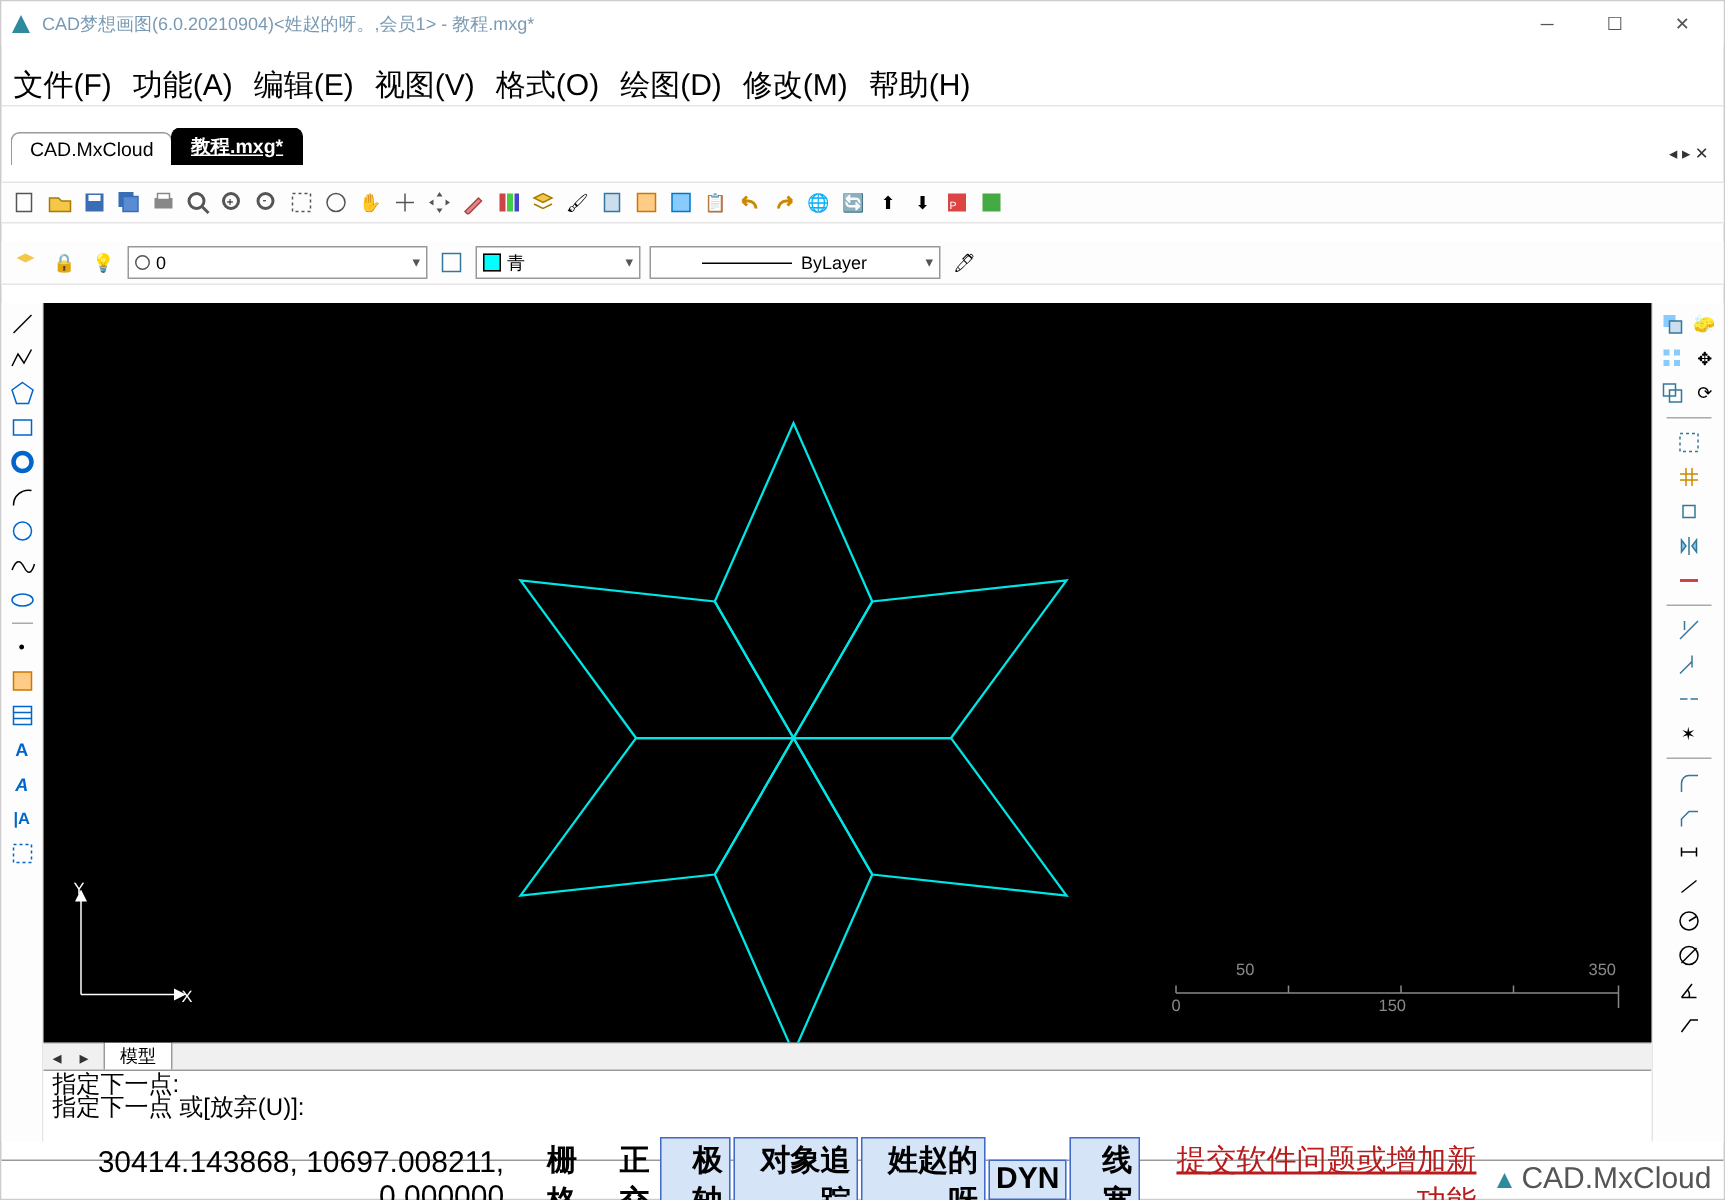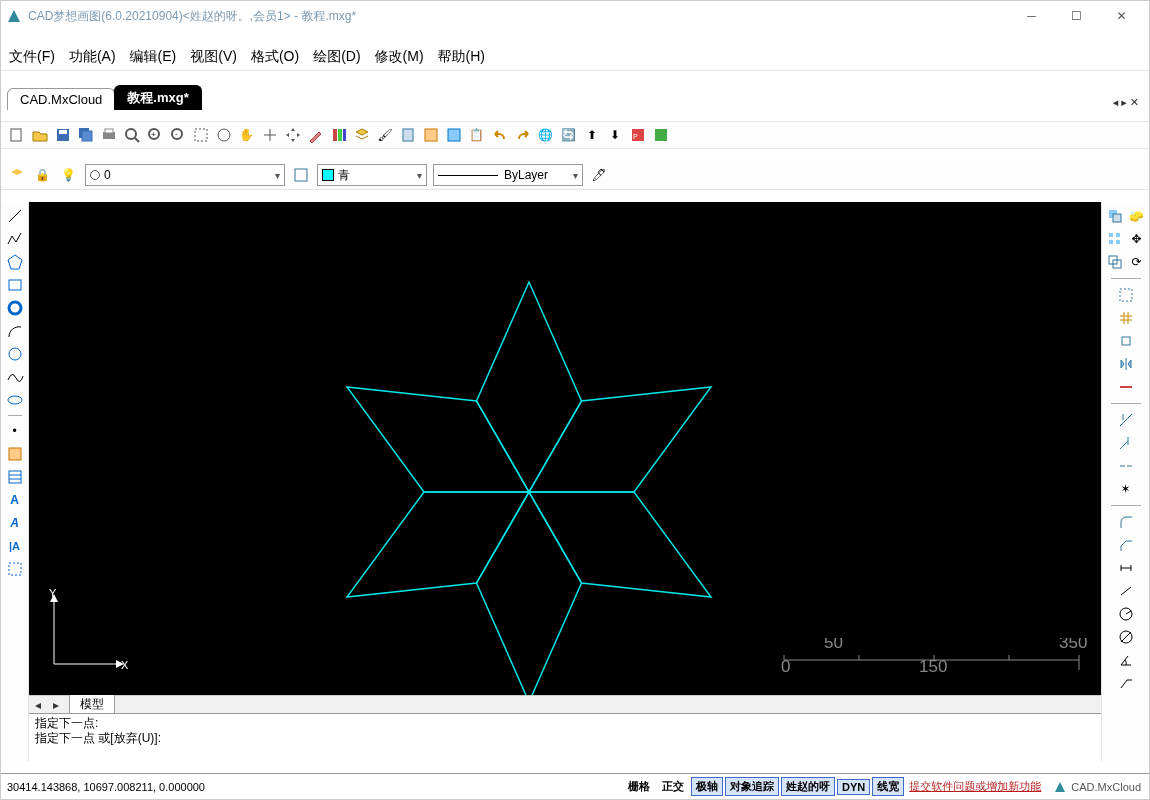--- a/index.html
+++ b/index.html
@@ -4,54 +4,54 @@
 <style>
 * { box-sizing: border-box; margin: 0; padding: 0; }
 body { font-family: "Microsoft YaHei", sans-serif; font-size: 12px; background: #fff; overflow: hidden; }
 .window { width: 1150px; height: 800px; display: flex; flex-direction: column; border: 1px solid #ccc; gap: 12px; }
 .titlebar { height: 30px; display: flex; align-items: center; padding: 0 5px; background: #fff; color: #7a9ab3; }
 .titlebar .app-icon { width: 16px; height: 16px; margin-right: 6px; display:inline-flex; align-items:center; justify-content:center; }
 .titlebar .title { flex: 0 0 auto; }
 .titlebar .spacer { flex: 1; }
 .win-btns { display: flex; }
 .win-btn { width: 45px; height: 30px; display: flex; align-items: center; justify-content: center; color: #555; }
-.menubar { height: 28px; display: flex; align-items: center; padding: 0 8px; border-bottom: 1px solid #e5e5e5; font-size: 14px; color: #000; gap: 14px; }
+.menubar { height: 28px; display: flex; align-items: center; padding: 0 8px; border-bottom: 1px solid #e5e5e5; font-size: 20px; color: #000; gap: 14px; }
 .doctabs { height: 26px; display: flex; align-items: flex-end; padding: 0 6px; position: relative; }
 .tab { padding: 3px 12px; border: 1px solid #999; border-bottom: none; border-top-left-radius: 6px; border-top-right-radius: 6px; background: #fff; font-size: 13px; margin-right: -1px; position: relative; top: 1px; }
-.tab.active { background: #000; color: #fff; font-weight: bold; border-color: #000; z-index: 2; }
+.tab.active { background: #000; color: #fff; font-weight: bold; border-color: #000; z-index: 2; text-decoration: underline; }
 .tab.inactive { background: #fff; color:#000; }
 .doctabs .rightctrl { margin-left: auto; display:flex; gap:3px; color:#333; font-size:11px; align-items:center; padding-right:4px; }
 .toolbar { padding: 3px 6px; border-top: 1px solid #e5e5e5; border-bottom: 1px solid #e5e5e5; display: flex; gap: 3px; align-items: center; flex-wrap: nowrap; background:#fdfdfd; }
 .tool-ico { width: 20px; height: 20px; display: inline-flex; align-items: center; justify-content: center; border: 1px solid transparent; }
 .propbar { padding: 3px 6px; border-bottom: 1px solid #e5e5e5; display: flex; gap: 6px; align-items: center; background:#fdfdfd; }
 .combo { height: 22px; border: 1px solid #999; display: inline-flex; align-items: center; padding: 0 18px 0 4px; position: relative; font-size: 12px; background:#fff; }
 .combo::after { content: "▾"; position: absolute; right: 4px; color: #555; font-size: 10px; }
 .swatch { width: 12px; height: 12px; display: inline-block; margin-right: 4px; border:1px solid #000; }
 .work { flex: 1; display: flex; min-height: 0; }
 .left-tools, .right-tools { width: 28px; display: flex; flex-direction: column; align-items: center; padding: 4px 0; gap: 3px; background:#fdfdfd; border-right:1px solid #e5e5e5; }
 .right-tools { border-right:none; border-left:1px solid #e5e5e5; width:48px; }
 .right-tools .col2 { display:flex; gap:2px; }
 .left-tools .tool-ico, .right-tools .tool-ico { width:20px; height:20px; }
 .canvas-wrap { flex: 1; display: flex; flex-direction: column; min-width: 0; }
 .canvas { flex: 1; background: #000; position: relative; overflow: hidden; }
 .ucs { position:absolute; bottom:14px; left:10px; color:#fff; font-size:11px; }
 .scroll-h { height: 18px; background: #f0f0f0; display: flex; align-items: center; border-top:1px solid #ccc; }
 .scroll-h .arrow { width:18px; text-align:center; color:#333; user-select:none; }
 .model-tab { padding: 1px 10px; background:#fff; border:1px solid #999; margin-left:4px; font-size:12px; }
-.cmd { height: 48px; border-top: 1px solid #999; padding: 2px 6px; font-size: 12px; background:#fff; display:flex; flex-direction:column; justify-content:flex-start; }
+.cmd { height: 48px; border-top: 1px solid #999; padding: 2px 6px; font-size: 16px; background:#fff; display:flex; flex-direction:column; justify-content:flex-start; }
 .cmd div { line-height: 15px; }
-.status { height: 26px; border-top: 1px solid #999; display: flex; align-items: center; font-size: 11px; background:#fff; }
+.status { height: 26px; border-top: 1px solid #999; display: flex; align-items: center; font-size: 20px; background:#fff;text-align:right; }
 .status .coords { padding: 0 6px; }
 .status .spacer { flex: 1; }
 .status .toggle { padding: 1px 4px; border:1px solid transparent; margin:0 1px;font-weight:bold; }
 .status .toggle.active { border:1px solid #4169c8; background:#d6e4f7; }
 .status .link { color: #b91c1c; text-decoration: underline; padding:0 4px; }
 .status .brand { display:flex; align-items:center; gap:4px; padding:0 8px; color:#555; }
 svg.draw { position:absolute; top:0; left:0; }
-.ruler { position:absolute; bottom:12px; right:12px; color:#888; font-size:17px; }
+.ruler { position:absolute; bottom:12px; right:12px; color:#888; font-size:11px; }
 </style>
 </head>
 <body>
 
 <div class="window">
   <div class="titlebar">
     <span class="app-icon">
       <svg width="16" height="16">
           <path d="M2 14 L8 2 L14 14 Z" fill="#2e8b9e"></path>
         </svg>
@@ -231,21 +231,21 @@
     </div>
     <span class="tool-ico">
         <svg width="16" height="16">
           <rect x="2" y="2" width="12" height="12" fill="none" stroke="#379"></rect>
         </svg>
       </span>
     <div class="combo" style="width:110px">
       <span class="swatch" style="background:#00ffff"></span>
       <span>青</span>
     </div>
-    <div class="combo" style="width:150px;">
+    <div class="combo" style="width:194px;justify-content:center">
       <span style="width:60px;border-top:1px solid #000;margin-right:6px"></span>
       <span>ByLayer</span>
     </div>
     <span class="tool-ico">🖊</span>
   </div>
 
   <div class="work">
     <div class="left-tools">
       <span class="tool-ico">
           <svg width="18" height="18">

